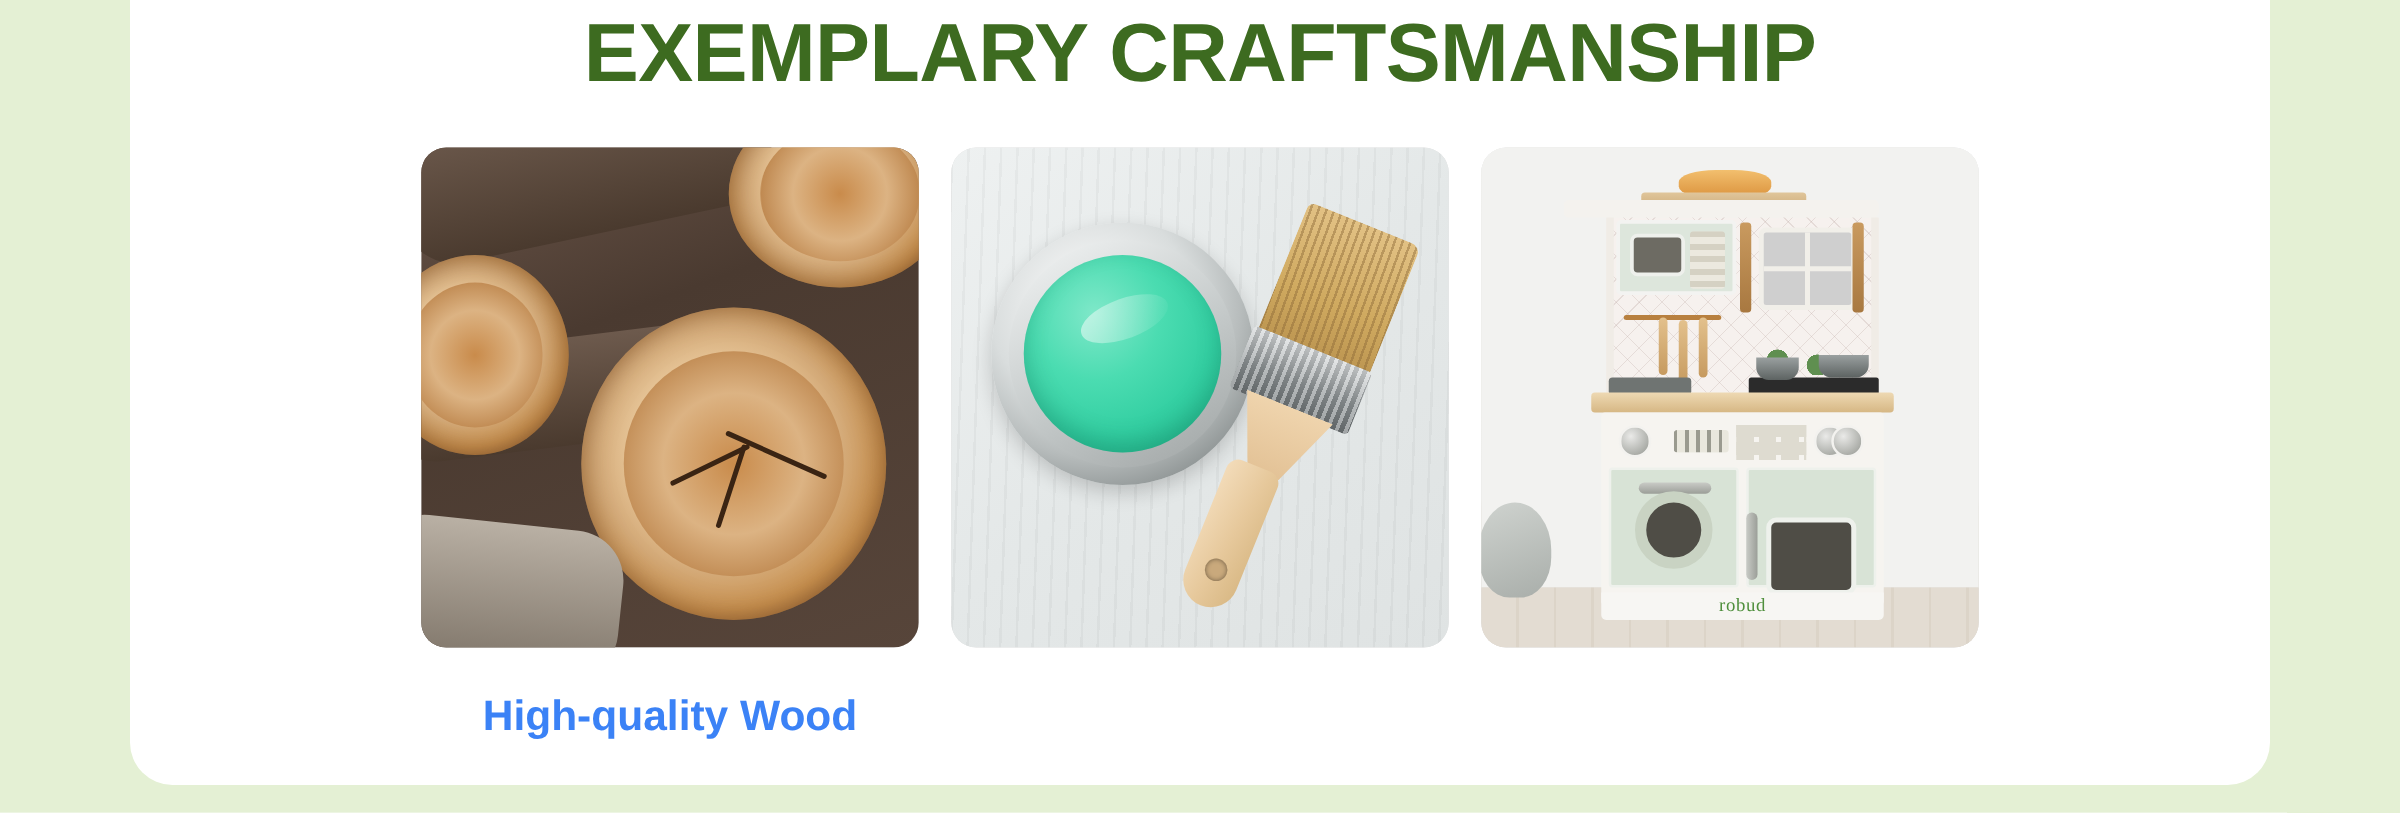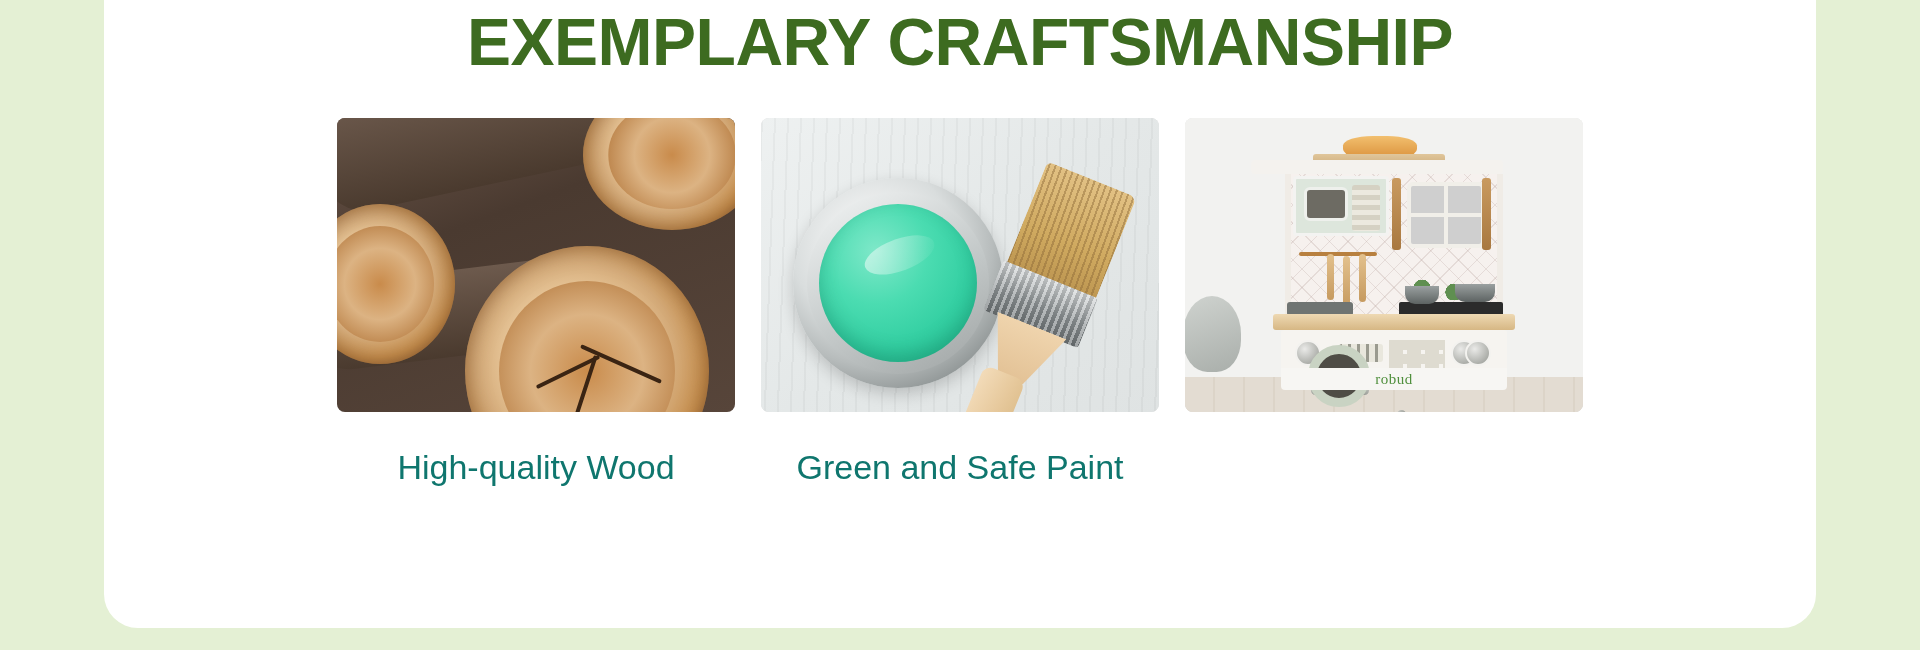--- a/index.html
+++ b/index.html
@@ -60,36 +60,37 @@
 
   .tile {
     width: 398px;
     display: flex;
     flex-direction: column;
     align-items: center;
   }
 
   .thumb {
     width: 398px;
-    height: 294px;
-    border-radius: 8px;
+    height: 400px;
+    border-radius: 20px;
     overflow: hidden;
     position: relative;
     background: #ddd;
   }
 
   .thumb .scene { position: absolute; inset: 0; }
 
   .caption {
     margin-top: 36px;
     font-size: 34px;
-    color: #0f766e;
+    color: #3b82f6;
     font-family: "Liberation Sans", sans-serif;
     white-space: nowrap;
     text-align: right;
+    font-weight: bold;
   }
 
   
   .logs { background: linear-gradient(160deg,#6b564a 0%,#4a3a30 35%,#57453a 100%); }
   .logs .log {
     position: absolute;
     border-radius: 50%;
     background:
       radial-gradient(circle at 45% 45%,
         #d9a264 0%, #c98b4e 18%,
@@ -412,21 +413,20 @@
             </div>
             <div class="brush">
               <div class="bristles"></div>
               <div class="ferrule"></div>
               <div class="neck"></div>
               <div class="handle"></div>
               <div class="hole"></div>
             </div>
           </div>
         </div>
-        <div class="caption">Green and Safe Paint</div>
       </div>
 
 
       <div class="tile">
         <div class="thumb">
           <div class="scene toy">
             <div class="wall"></div>
             <div class="floor"></div>
             <div class="plush"></div>
 

